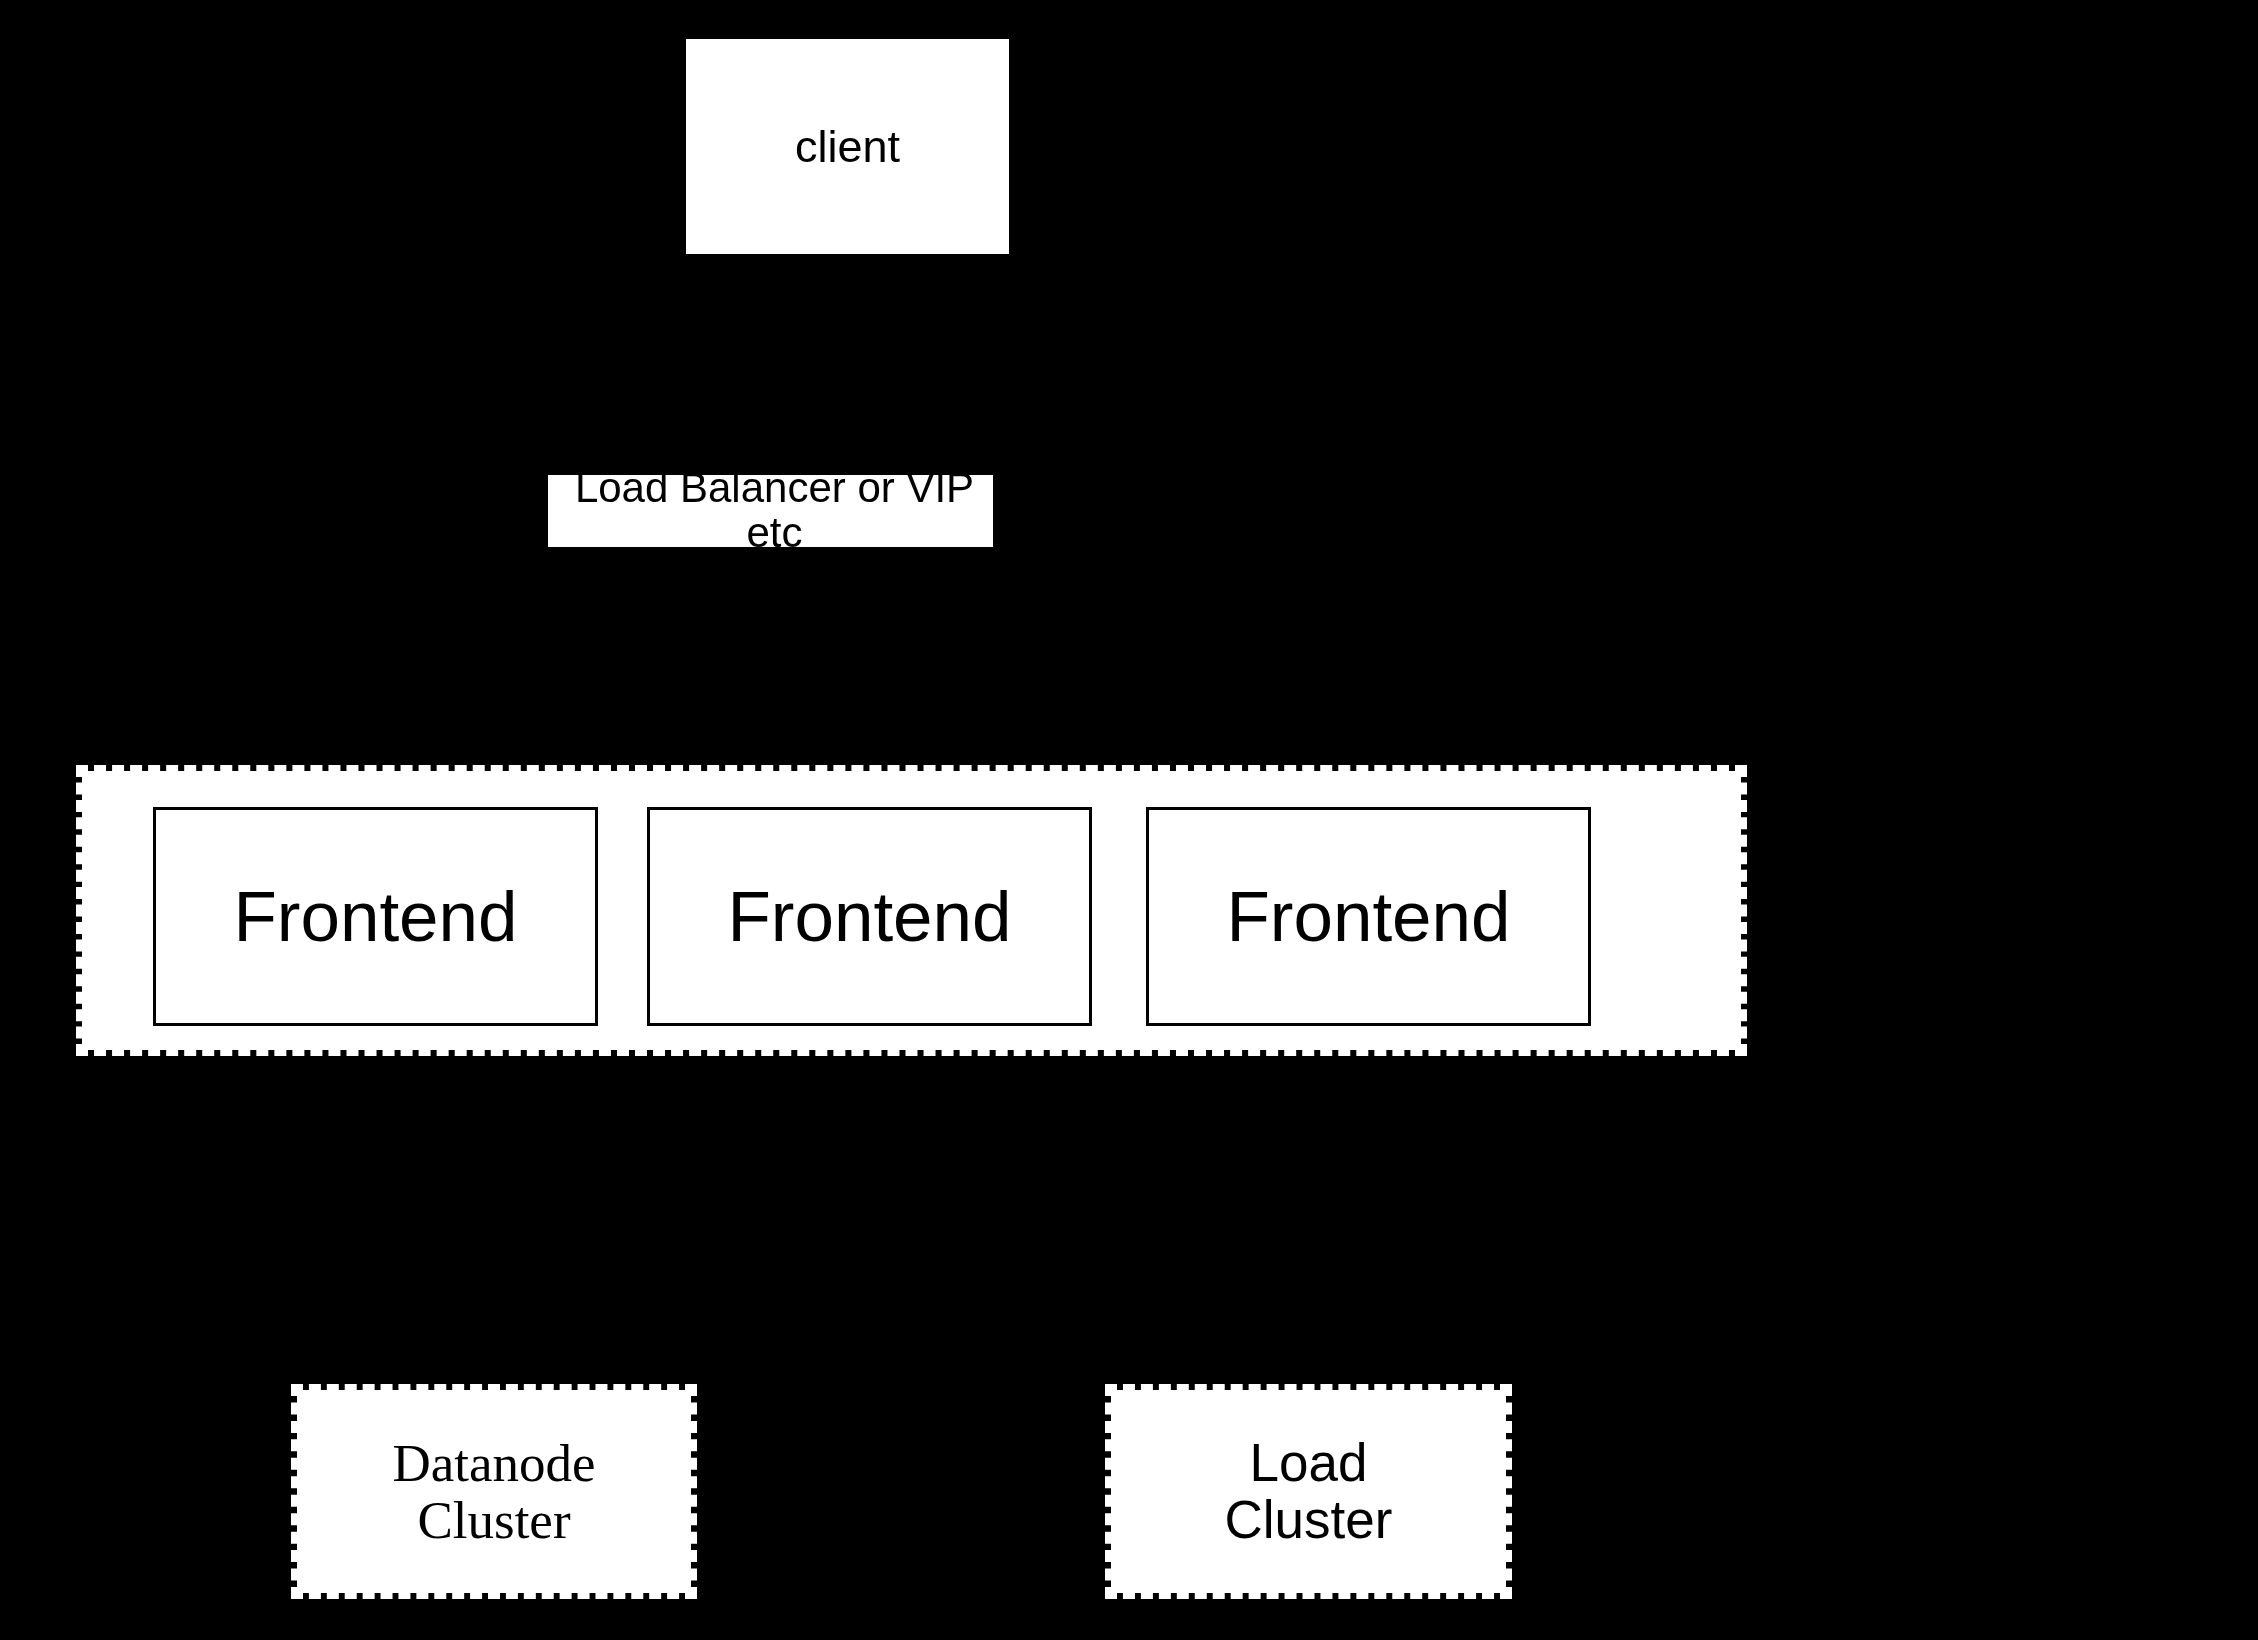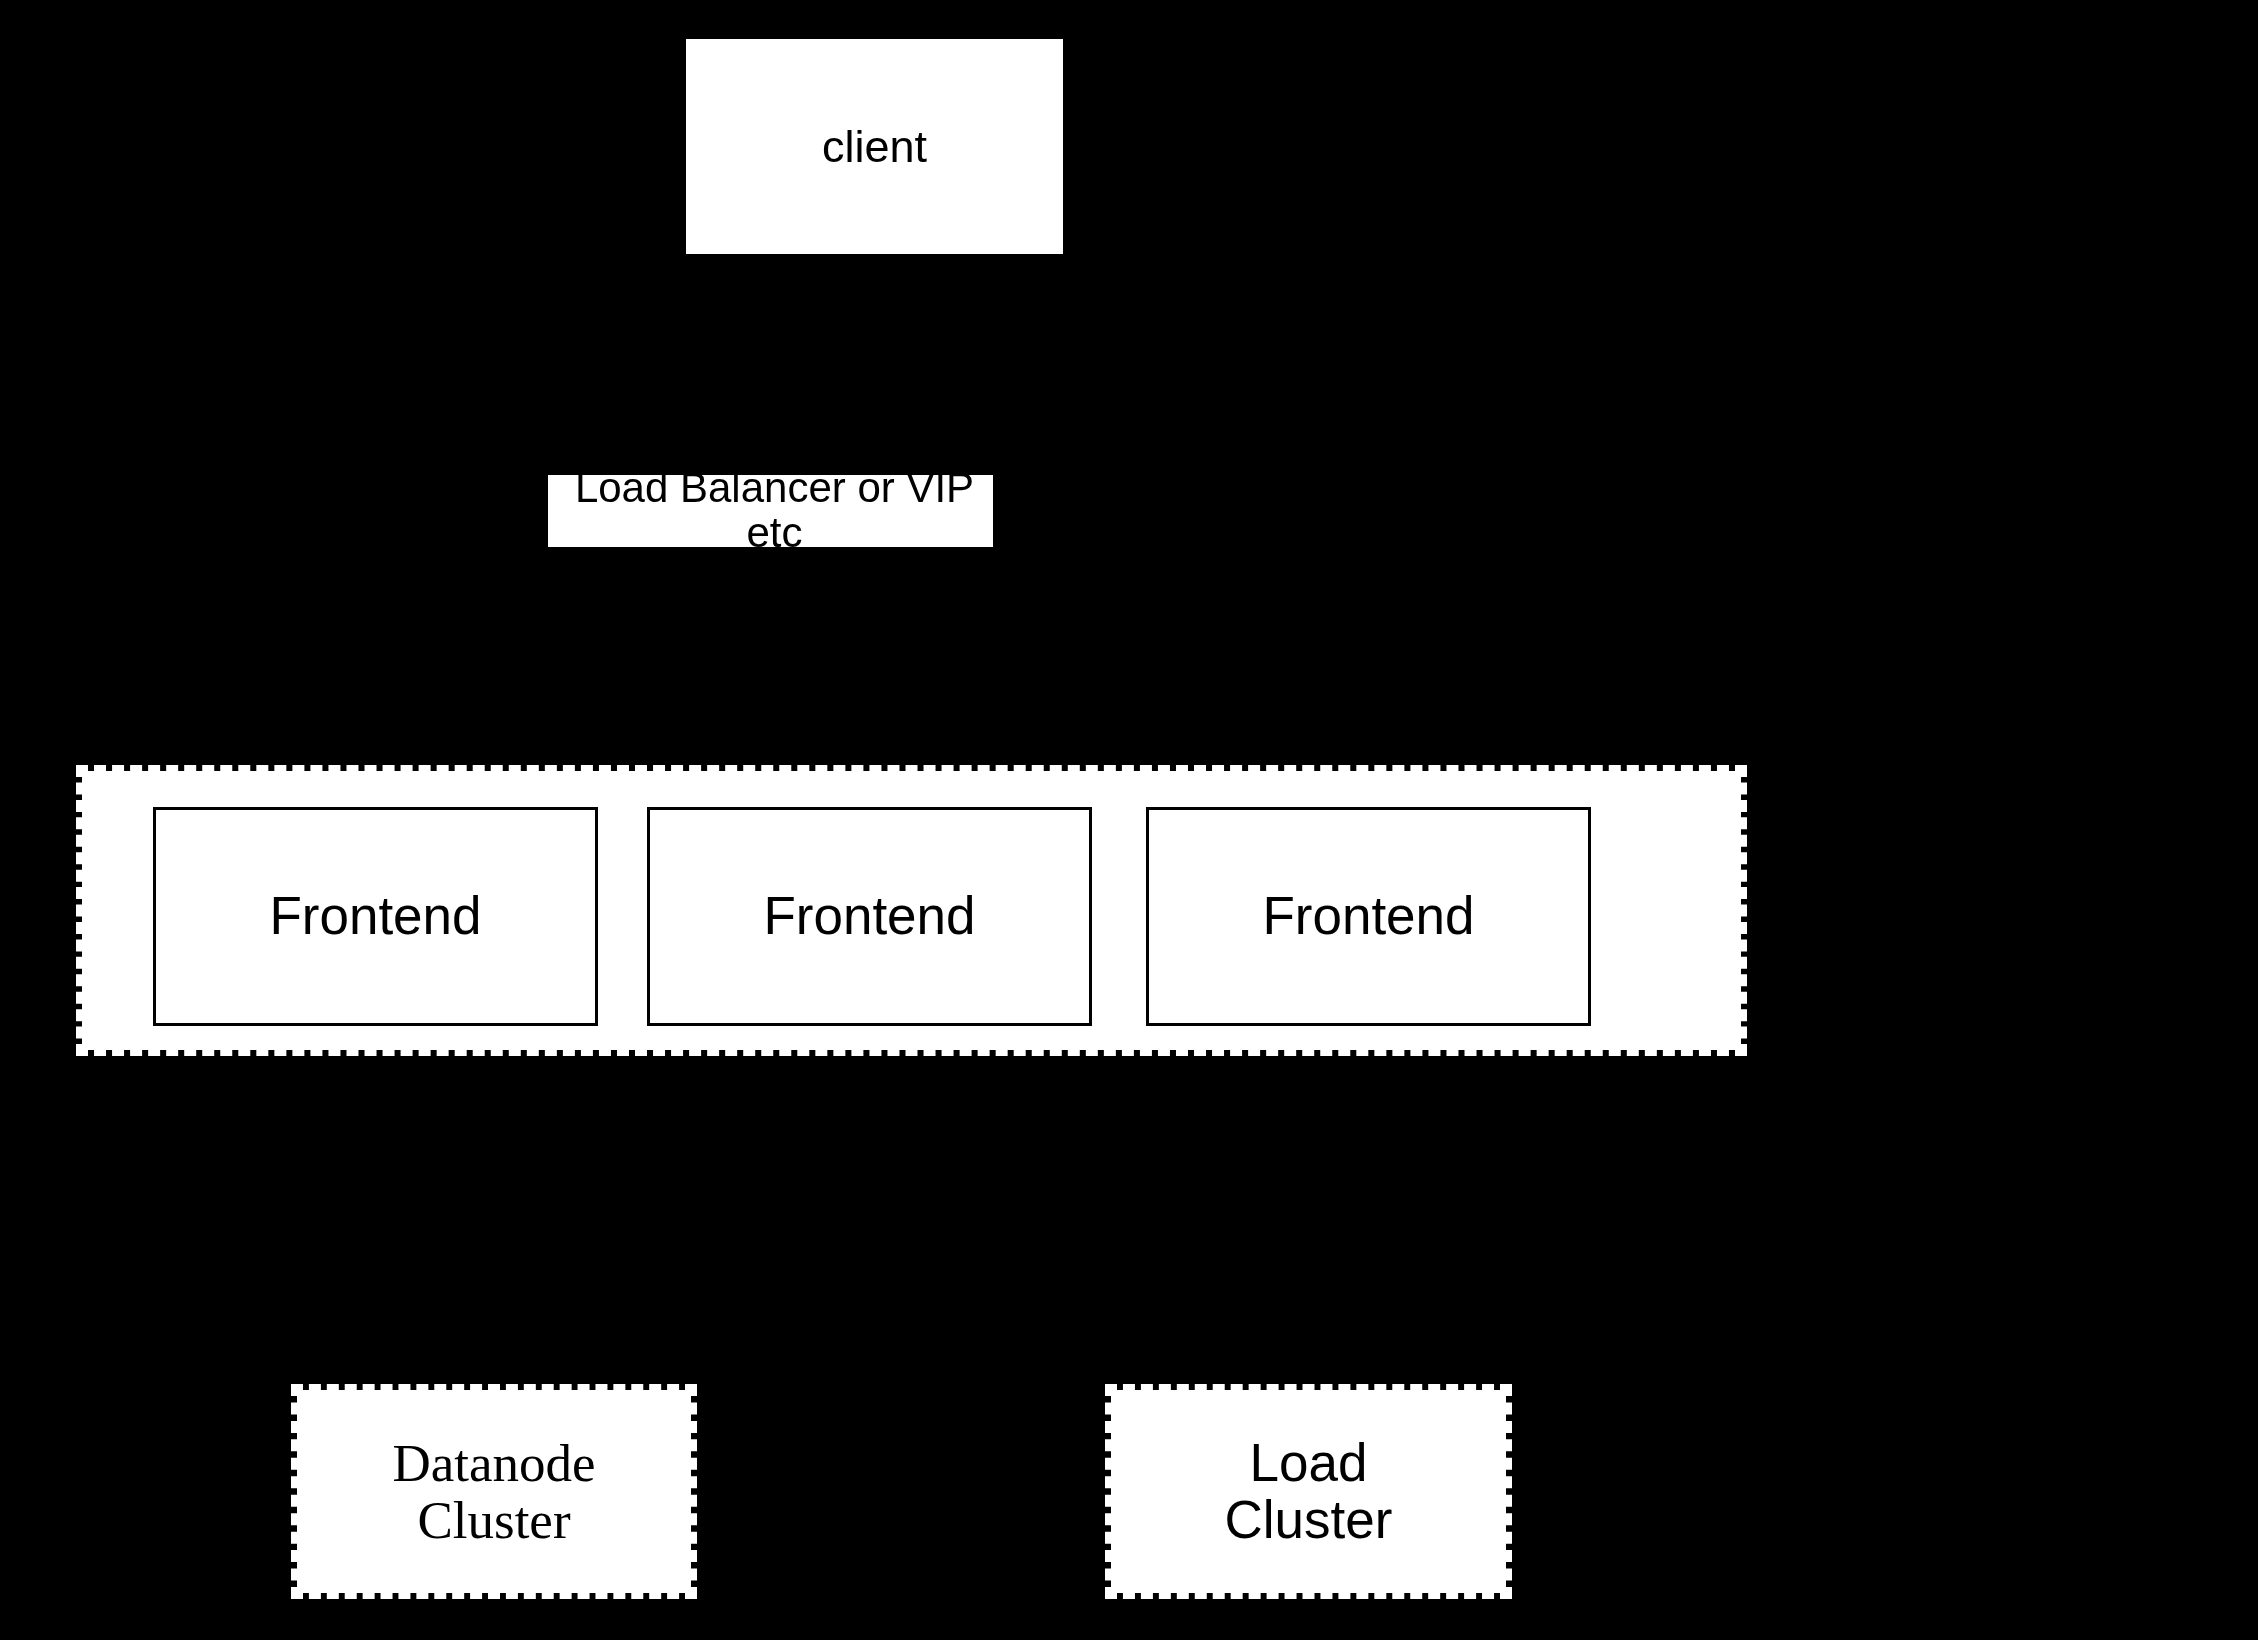--- a/index.html
+++ b/index.html
@@ -35,21 +35,21 @@
     position: absolute;
     box-sizing: border-box;
     background: #ffffff;
     border: 6.4px dashed #ffffff;
     background-clip: padding-box;
   }
 
   
   #node-client {
     left: 686px;  top: 39px;
-    width: 377px; height: 215px;
+    width: 323px; height: 215px;
     font-size: 45px;
   }
   #node-load-balancer {
     left: 548px;  top: 475px;
     width: 445px; height: 72px;
     font-size: 42px;
     padding-left: 8px;
   }
 
   #group-frontend-cluster {
@@ -61,21 +61,21 @@
     box-sizing: border-box;
     top: 36px;
     width: 445px;
     height: 219px;
     background: #ffffff;
     border: 3.6px solid #000000;
     display: flex;
     align-items: center;
     justify-content: center;
     color: #000000;
-    font-size: 53px;
+    font-size: 71px;
     line-height: 1.06;
   }
   #frontend-1 { left: 71px; }
   #frontend-2 { left: 565px; }
   #frontend-3 { left: 1064px; }
 
   #group-datanode-cluster {
     left: 291px;  top: 1384px;
     width: 406px; height: 215px; font-family: Liberation Serif, serif;
   }

